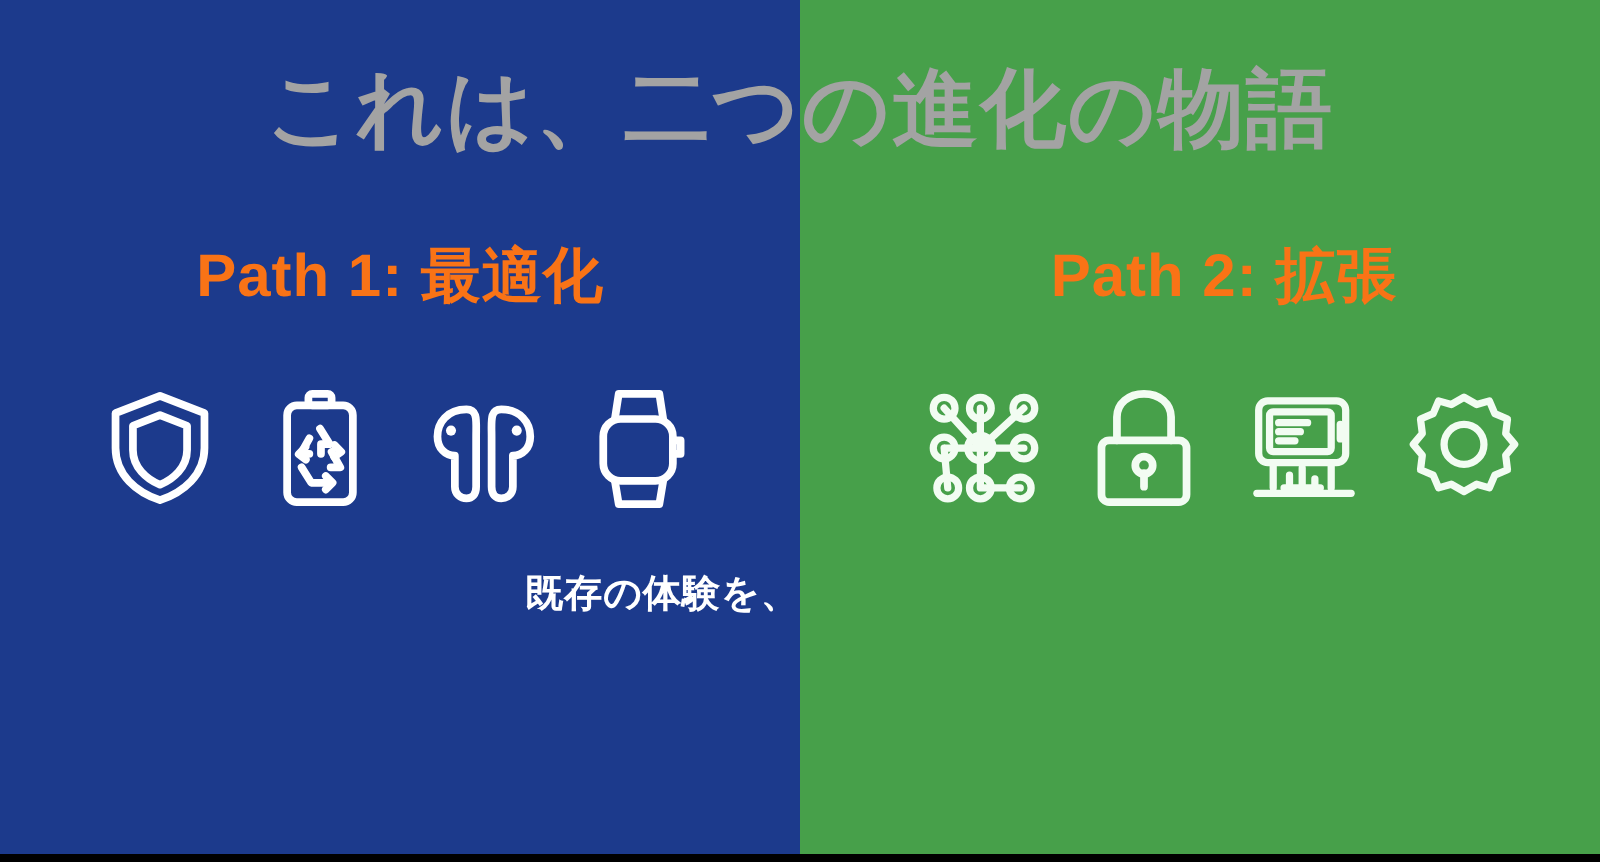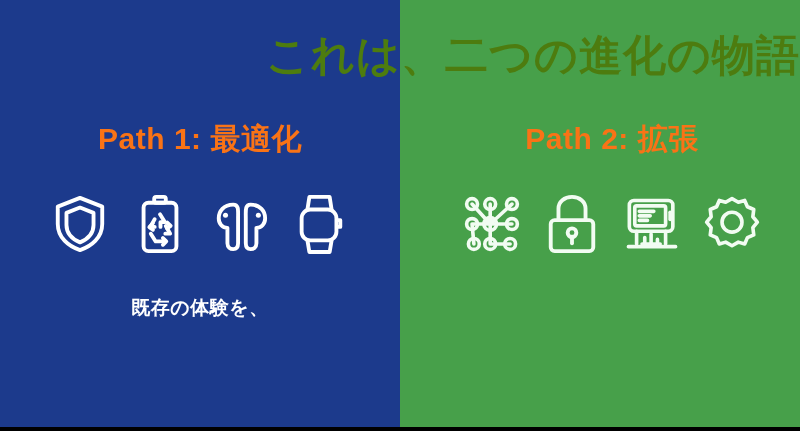--- a/index.html
+++ b/index.html
@@ -32,26 +32,26 @@
     height: 4px;
     background: #000000;
   }
 
   
   #title {
     position: absolute;
     left: 0;
     top: 28px;
     width: 800px;
-    text-align: right;
+    text-align: center;
     font-family: "Liberation Serif", "DejaVu Serif", serif;
     font-size: 43px;
     line-height: 56px;
     font-weight: 700;
-    color: #4d7c0f;
+    color: #a3a3a3;
     letter-spacing: 1px;
     white-space: nowrap;
     z-index: 5;
   }
 
   
   .column {
     position: absolute;
     top: 120px;
     width: 400px;
@@ -93,26 +93,27 @@
     fill: none;
     stroke: #FFFFFF;
     stroke-width: 4;
     stroke-linecap: round;
     stroke-linejoin: round;
   }
   #column-right .icon-box svg { stroke: #F2FCF2; }
   .icon-box svg .solid { fill: #FFFFFF; stroke: none; }
 
   .caption {
-    margin-top: 30px;
+    margin-top: 20px;
     font-size: 19px;
     line-height: 28px;
     font-weight: 700;
     color: #FFFFFF;
     letter-spacing: 0.5px;
+    text-align: right;
   }
   .caption .line { display: block; white-space: nowrap; }
 </style>
 </head>
 <body>
 
 <div id="slide">
 
   <div class="half" id="panel-left"></div>
   <div class="half" id="panel-right"></div>

